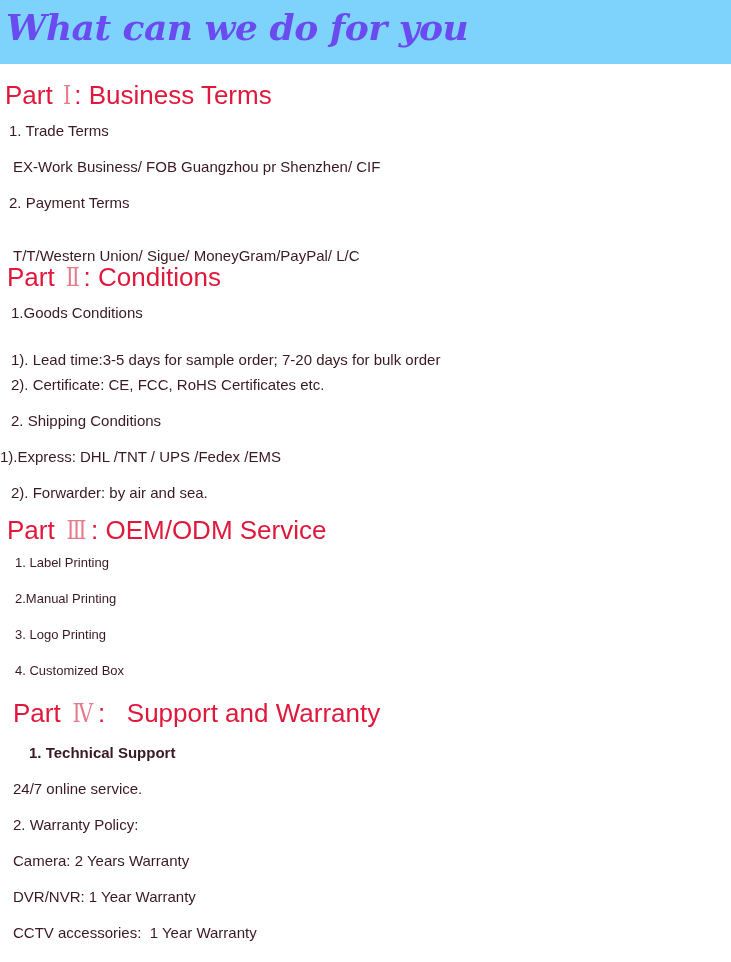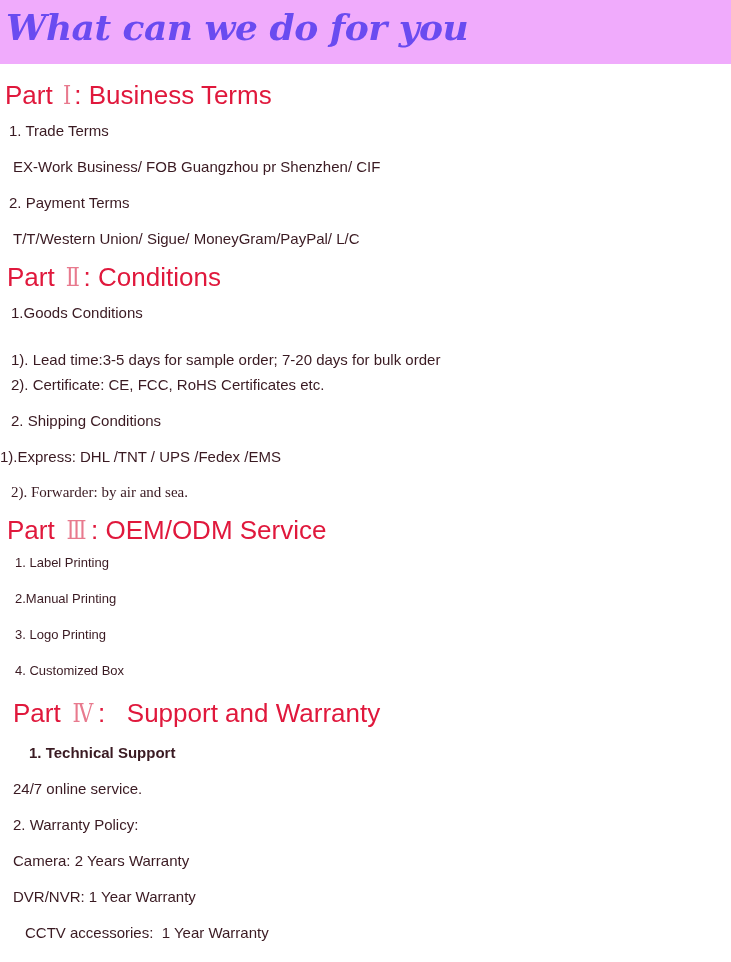--- a/index.html
+++ b/index.html
@@ -12,21 +12,21 @@
       height: 962px;
       position: relative;
       overflow: hidden;
       font-family: "Liberation Sans", sans-serif;
     }
     .banner {
       position: absolute;
       left: 0; top: 0;
       width: 731px;
       height: 64px;
-      background: #f0abfc;
+      background: #7dd3fc;
     }
     .banner-title {
       position: absolute;
       left: 6px;
       top: 6px;
       font-family: "DejaVu Serif", serif;
       font-style: italic;
       font-weight: bold;
       font-size: 36px;
       letter-spacing: -0.5px;
@@ -68,44 +68,44 @@
   <div class="banner-title">What can we do for you</div>
 </div>
 
 <div class="heading" style="left:5px; top:82px;">
   <span>Part</span>
   <span class="roman">Ⅰ</span><span>: Business Terms</span>
 </div>
 <div class="line" style="left:9px; top:123px;">1. Trade Terms</div>
 <div class="line" style="left:13px; top:159px;">EX-Work Business/ FOB Guangzhou pr Shenzhen/ CIF</div>
 <div class="line" style="left:9px; top:195px;">2. Payment Terms</div>
-<div class="line" style="left:13px; top:231px;">T/T/Western Union/ Sigue/ MoneyGram/PayPal/ L/C</div>
+<div class="line" style="left:13px; top:248px;">T/T/Western Union/ Sigue/ MoneyGram/PayPal/ L/C</div>
 
 <div class="heading" style="left:7px; top:264px;">
   <span>Part</span>
   <span class="roman">Ⅱ</span><span>: Conditions</span>
 </div>
 <div class="line" style="left:11px; top:305px;">1.Goods Conditions</div>
 <div class="line" style="left:11px; top:341px;margin-top:11px;">1). Lead time:3-5 days for sample order; 7-20 days for bulk order</div>
 <div class="line" style="left:11px; top:377px;">2). Certificate: CE, FCC, RoHS Certificates etc.</div>
 <div class="line" style="left:11px; top:413px;">2. Shipping Conditions</div>
 <div class="line" style="left:0; top:449px;">1).Express: DHL /TNT / UPS /Fedex /EMS</div>
-<div class="line" style="left:11px; top:485px;font-family:Liberation Serif, serif;">2). Forwarder: by air and sea.</div>
+<div class="line" style="left:11px; top:485px;">2). Forwarder: by air and sea.</div>
 
 <div class="heading" style="left:7px; top:517px;">
   <span>Part</span>
   <span class="roman">Ⅲ</span><span>: OEM/ODM Service</span>
 </div>
 <div class="line big" style="left:15px; top:556px;">1. Label Printing</div>
 <div class="line big" style="left:15px; top:592px;">2.Manual Printing</div>
 <div class="line big" style="left:15px; top:628px;">3. Logo Printing</div>
 <div class="line big" style="left:15px; top:664px;">4. Customized Box</div>
 
 <div class="heading" style="left:13px; top:700px;">
   <span>Part</span>
   <span class="roman">Ⅳ</span><span style="white-space:pre;">:   Support and Warranty</span>
 </div>
 <div class="line" style="left:29px; top:745px;font-weight:bold;">1. Technical Support</div>
 <div class="line" style="left:13px; top:781px;">24/7 online service.</div>
 <div class="line" style="left:13px; top:817px;">2. Warranty Policy:</div>
 <div class="line" style="left:13px; top:853px;">Camera: 2 Years Warranty</div>
 <div class="line" style="left:13px; top:889px;">DVR/NVR: 1 Year Warranty</div>
-<div class="line" style="left:25px; top:925px; white-space:pre;">CCTV accessories:  1 Year Warranty</div>
+<div class="line" style="left:13px; top:925px; white-space:pre;">CCTV accessories:  1 Year Warranty</div>
 
 </body></html>

